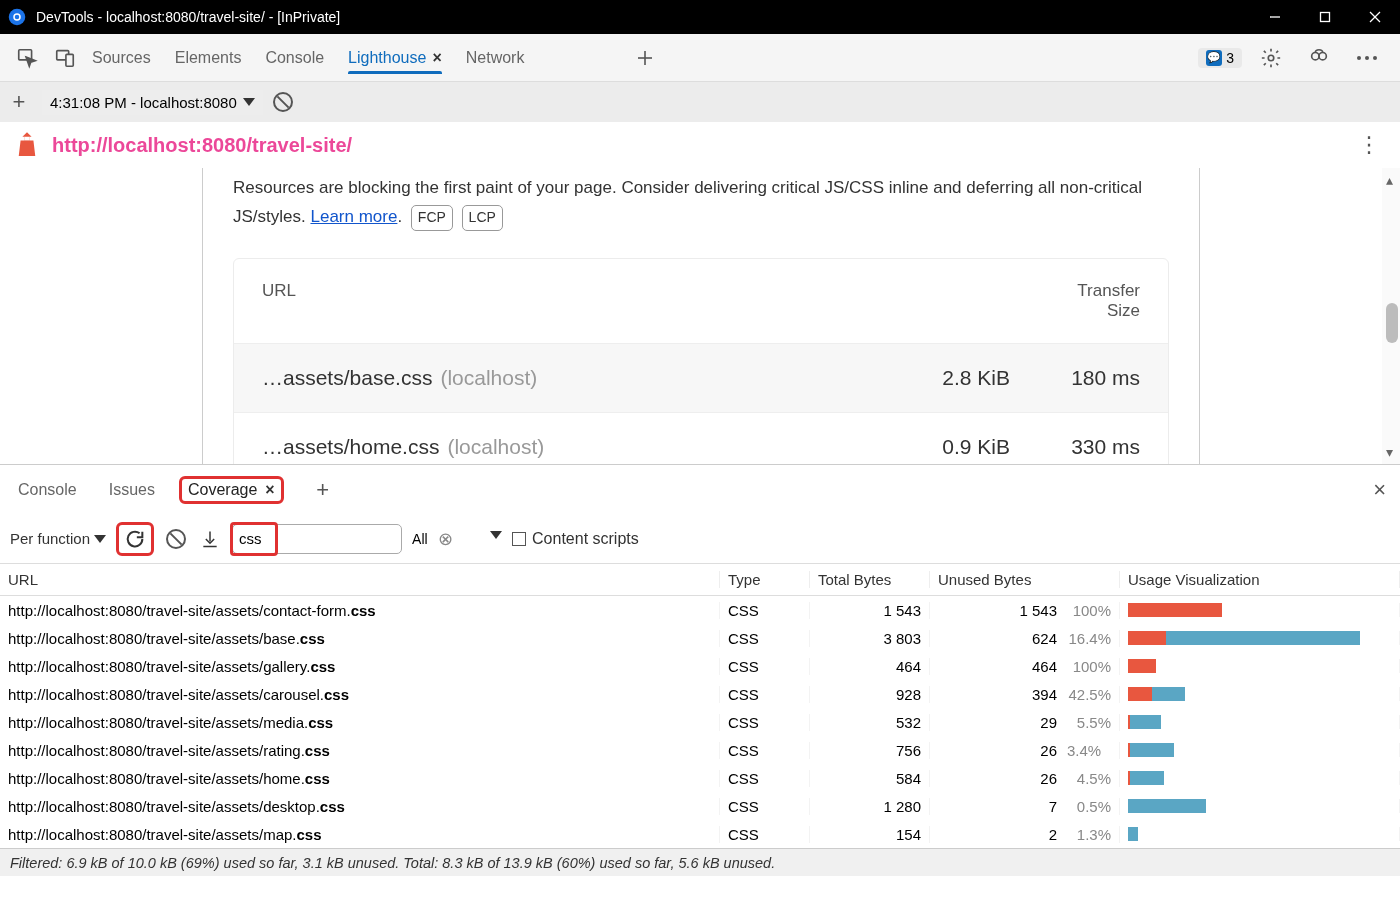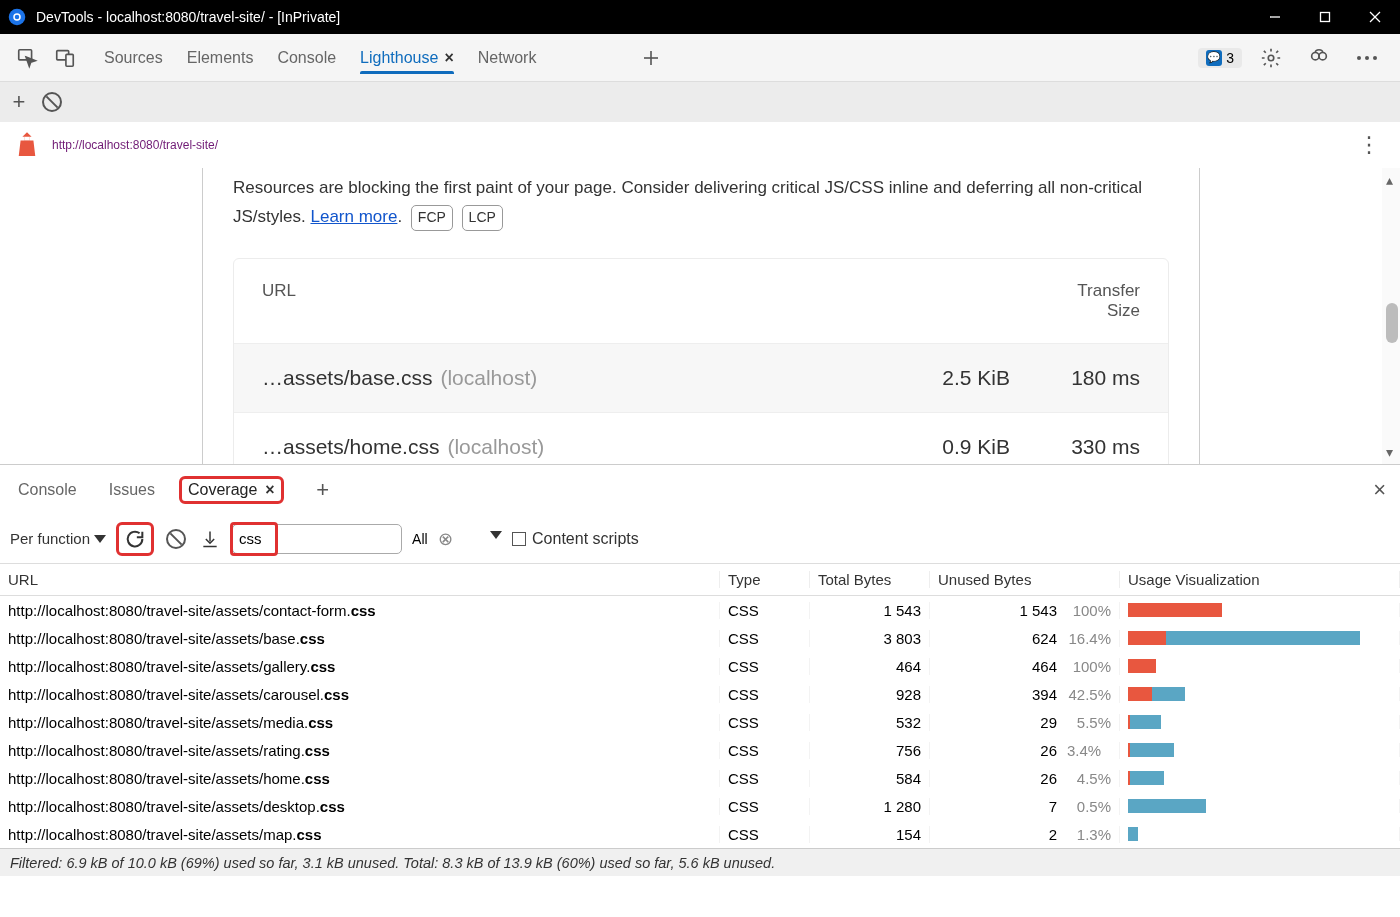--- a/index.html
+++ b/index.html
@@ -8,40 +8,40 @@
   
   .titlebar { height: 34px; background: #000; color: #fff; display: flex; align-items: center; padding: 0 0 0 8px; }
   .titlebar-icon { width: 18px; height: 18px; margin-right: 10px; }
   .titlebar-text { font-size: 14px; flex: 1; }
   .win-controls { display: flex; }
   .win-btn { width: 50px; height: 34px; display: flex; align-items: center; justify-content: center; color: #fff; }
   
   
   .toolbar { height: 48px; background: #f5f5f5; border-bottom: 1px solid #ddd; display: flex; align-items: center; padding: 0 8px; }
   .tb-icon { width: 30px; height: 30px; display: flex; align-items: center; justify-content: center; margin: 0 4px; color: #555; }
-  .tabs-strip { display: flex; align-items: stretch; height: 31px; margin-left: 20px; gap: 24px; flex: 1; }
+  .tabs-strip { display: flex; align-items: stretch; height: 31px; margin-left: 8px; gap: 24px; flex: 1; }
   .top-tab { display: flex; align-items: center; color: #666; font-size: 16px; position: relative; cursor: pointer; }
   .top-tab.active { color: #0f6cbd; }
   .top-tab.active::after { content: ""; position: absolute; bottom: -1px; left: 0; right: 0; height: 3px; background: #0f6cbd; border-radius: 2px 2px 0 0; }
   .top-tab .close { margin-left: 6px; color: #333; font-weight: bold; }
   .right-controls { display: flex; align-items: center; gap: 10px; padding-right: 6px; }
   .issue-badge { display: flex; align-items: center; background: #e9e9e9; border-radius: 4px; padding: 2px 8px; font-size: 14px; }
   .issue-badge .dot { width: 16px; height: 16px; border-radius: 3px; background: #0f6cbd; color:#fff; display:flex; align-items:center; justify-content:center; font-size:11px; margin-right:4px; font-weight: bold;}
   
   
   .subtoolbar { height: 40px; background: #ececec; display: flex; align-items: center; padding: 0 6px; gap: 10px; }
   .plus-btn { width: 26px; height: 26px; display:flex; align-items:center; justify-content:center; color:#555; font-size:22px;}
   .time-select { background: #ededed; border-radius: 0; padding: 4px 8px; font-size: 15px; display:flex; align-items:center; }
   .noent { width:20px; height:20px; border:2px solid #555; border-radius:50%; position:relative; }
   .noent::after { content:""; position:absolute; width:100%; height:2px; background:#555; top:50%; left:0; transform: translateY(-50%) rotate(45deg); }
   
   
   .urlrow { height: 46px; display:flex; align-items:center; padding: 0 10px 0 16px; border-bottom: none; }
   .lh-logo { width: 22px; height: 26px; margin-right: 14px; }
-  .url-text { flex:1; font-size: 12px; color:#701a75; }
+  .url-text { flex:1; font-size: 20px; color:#ec4899;font-weight:bold; }
   .more-v { font-size: 22px; color:#555; padding: 0 10px; }
   
   
   .lh-content { height: 296px; display:flex; position:relative;margin-left:12px; }
   .lh-gutter-left { width: 190px; }
   .lh-main { flex:1; border-left: 1px solid #ccc; border-right: 1px solid #ccc; padding: 6px 30px 16px 30px; font-size: 17px; color:#333; overflow:hidden; }
   .lh-desc { line-height: 1.7; }
   .lh-desc a { color: #1155cc; text-decoration: underline; }
   .lh-chip { display:inline-block; border:1px solid #999; border-radius:5px; padding: 0 6px; font-size: 14px; margin-left: 4px; }
   .lh-table { margin-top: 26px; border:1px solid #ececec; border-radius:6px; }
@@ -194,20 +194,24 @@
           <circle cx="3" cy="3" r="2" fill="#555"></circle>
           <circle cx="11" cy="3" r="2" fill="#555"></circle>
           <circle cx="19" cy="3" r="2" fill="#555"></circle>
         </svg>
     </div>
   </div>
 </div>
 
 <div class="subtoolbar">
   <div class="plus-btn">+</div>
+  <div class="time-select">
+    <span>4:31:08 PM - localhost:8080</span>
+    <span class="tri-down" style="margin-left:6px;"></span>
+  </div>
   <div>
       <div class="noent"></div>
     </div>
 </div>
 
 <div class="urlrow">
   <svg class="lh-logo" viewBox="0 0 24 28">
       <path d="M12 0 L7 5 H9 V9 H5 L3 26 H21 L19 9 H15 V5 H17 Z" fill="#e8573f"></path>
       <rect x="9" y="5" width="6" height="4" fill="#fff"></rect>
     </svg>
@@ -226,21 +230,21 @@
     </div>
     <div class="lh-table">
       <div class="lh-thead">
         <div class="lh-th-url">URL</div>
         <div class="lh-th-size">
           <span>Transfer</span><br><span>Size</span>
         </div>
       </div>
       <div class="lh-row">
         <div class="url"><span class="path">…assets/base.css</span><span class="host">(localhost)</span></div>
-        <div class="size">2.5 KiB</div>
+        <div class="size">2.8 KiB</div>
         <div class="save">180 ms</div>
       </div>
       <div class="lh-row">
         <div class="url"><span class="path">…assets/home.css</span><span class="host">(localhost)</span></div>
         <div class="size">0.9 KiB</div>
         <div class="save">330 ms</div>
       </div>
     </div>
   </div>
   <div style="width:200px"></div>

